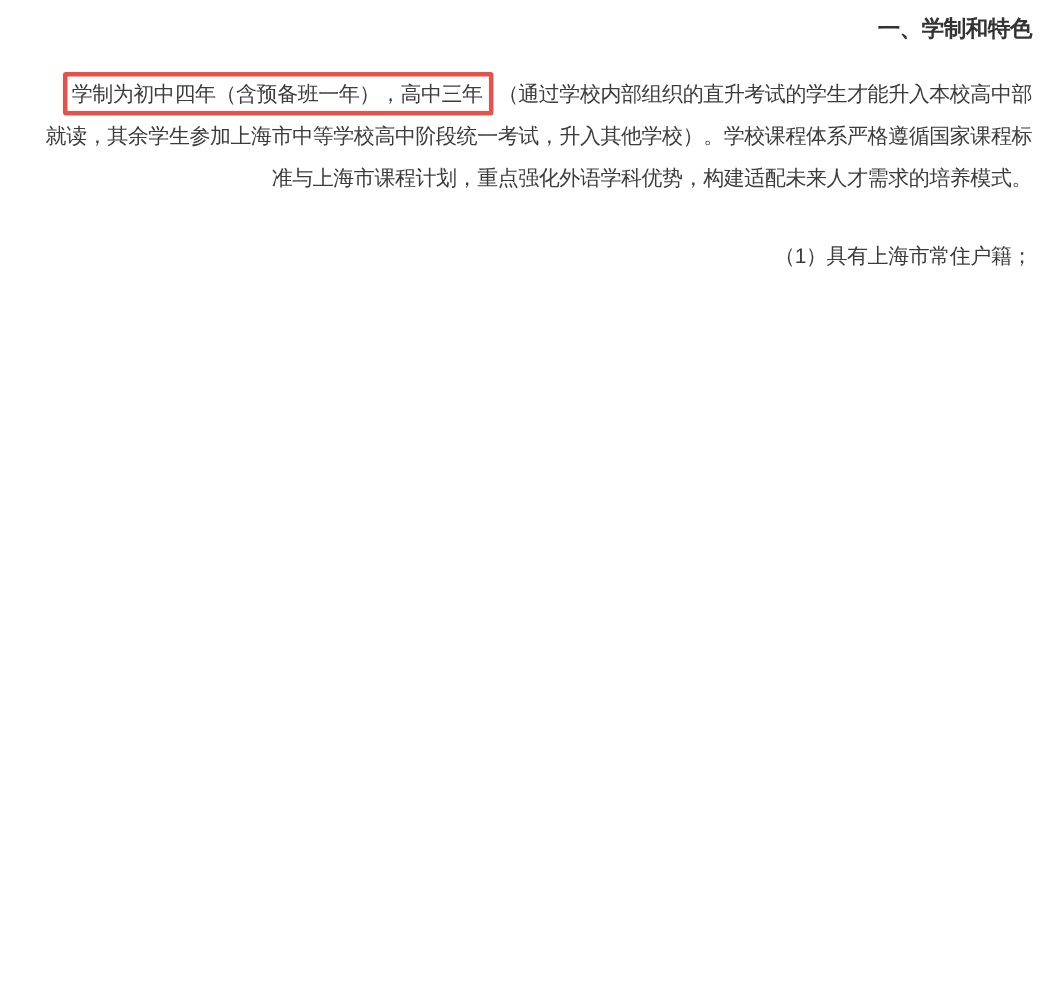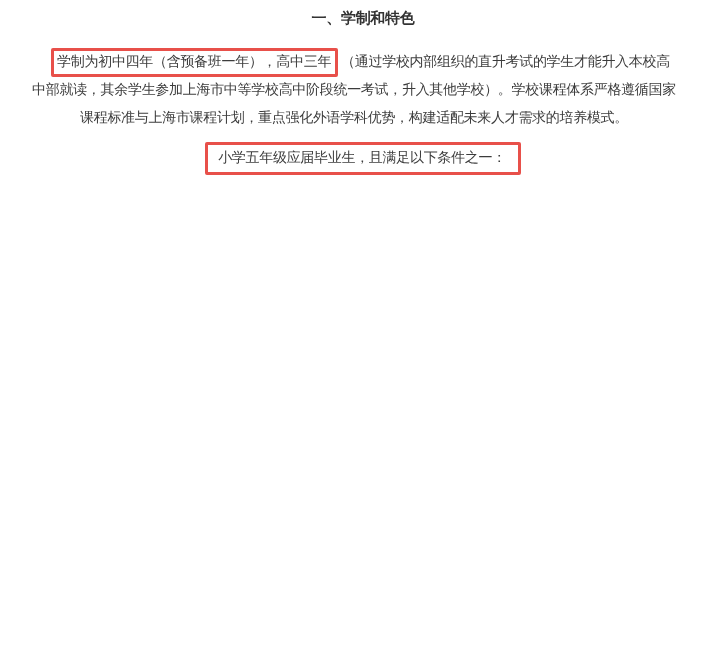--- a/index.html
+++ b/index.html
@@ -8,38 +8,38 @@
     background: #ffffff;
   }
   .doc {
     position: relative;
     width: 708px;
     height: 672px;
     box-sizing: border-box;
     padding: 6px 20px 12px 20px;
     overflow: hidden;
     background: #ffffff;
-    font-family: Liberation Mono, monospace;
+    font-family: Liberation Sans, sans-serif;
     font-size: 14px;
     line-height: 28px;
     letter-spacing: -0.3px;
     color: #3c3c3c;
-    text-align: center;
+    text-align: right;
   }
   .sec-heading {
     margin: 0;
     font-size: 15px;
     font-weight: 700;
     color: #333333;
     line-height: 28px;
     text-indent: 18px;
   }
   .sec-heading.sec2 { margin-top: 10px; }
   .para {
-    margin: 12px;
+    margin: 0;
     text-indent: 21px;
   }
   .para.p1 { margin-top: 14px; text-indent: 13px; }
   .para.p2 { margin-top: 24px; }
   .para.p3 { margin-top: 16px; }
   .para.p4 { margin-top: 8px; text-indent: 18px; }
   .para.item { text-indent: 22px; }
   .para.item1 { margin-top: 24px; }
   .para.item2 { margin-top: 20px; }
   .para.item3 { margin-top: 20px; }
@@ -60,18 +60,18 @@
 
 <div class="doc">
 
   <h2 class="sec-heading sec1">一、学制和特色</h2>
 
   <p class="para p1"><span class="redbox redbox-inline">学制为初中四年（含预备班一年），高中三年</span><span>（通过学校内部组织的直升考试的学生才能升入本校高中部就读，其余学生参加上海市中等学校高中阶段统一考试，升入其他学校）。学校课程体系严格遵循国家课程标准与上海市课程计划，重点强化外语学科优势，构建适配未来人才需求的培养模式。</span></p>
 
 
 
 
-  <p class="para p4"><span class="redbox redbox-block">小学五年级应届毕业生，且满足以下条件之一：</span></p>
 
+  <p class="para item item1">（1）具有上海市常住户籍；</p>
 
 
 
 </div>
 
 </body></html>

